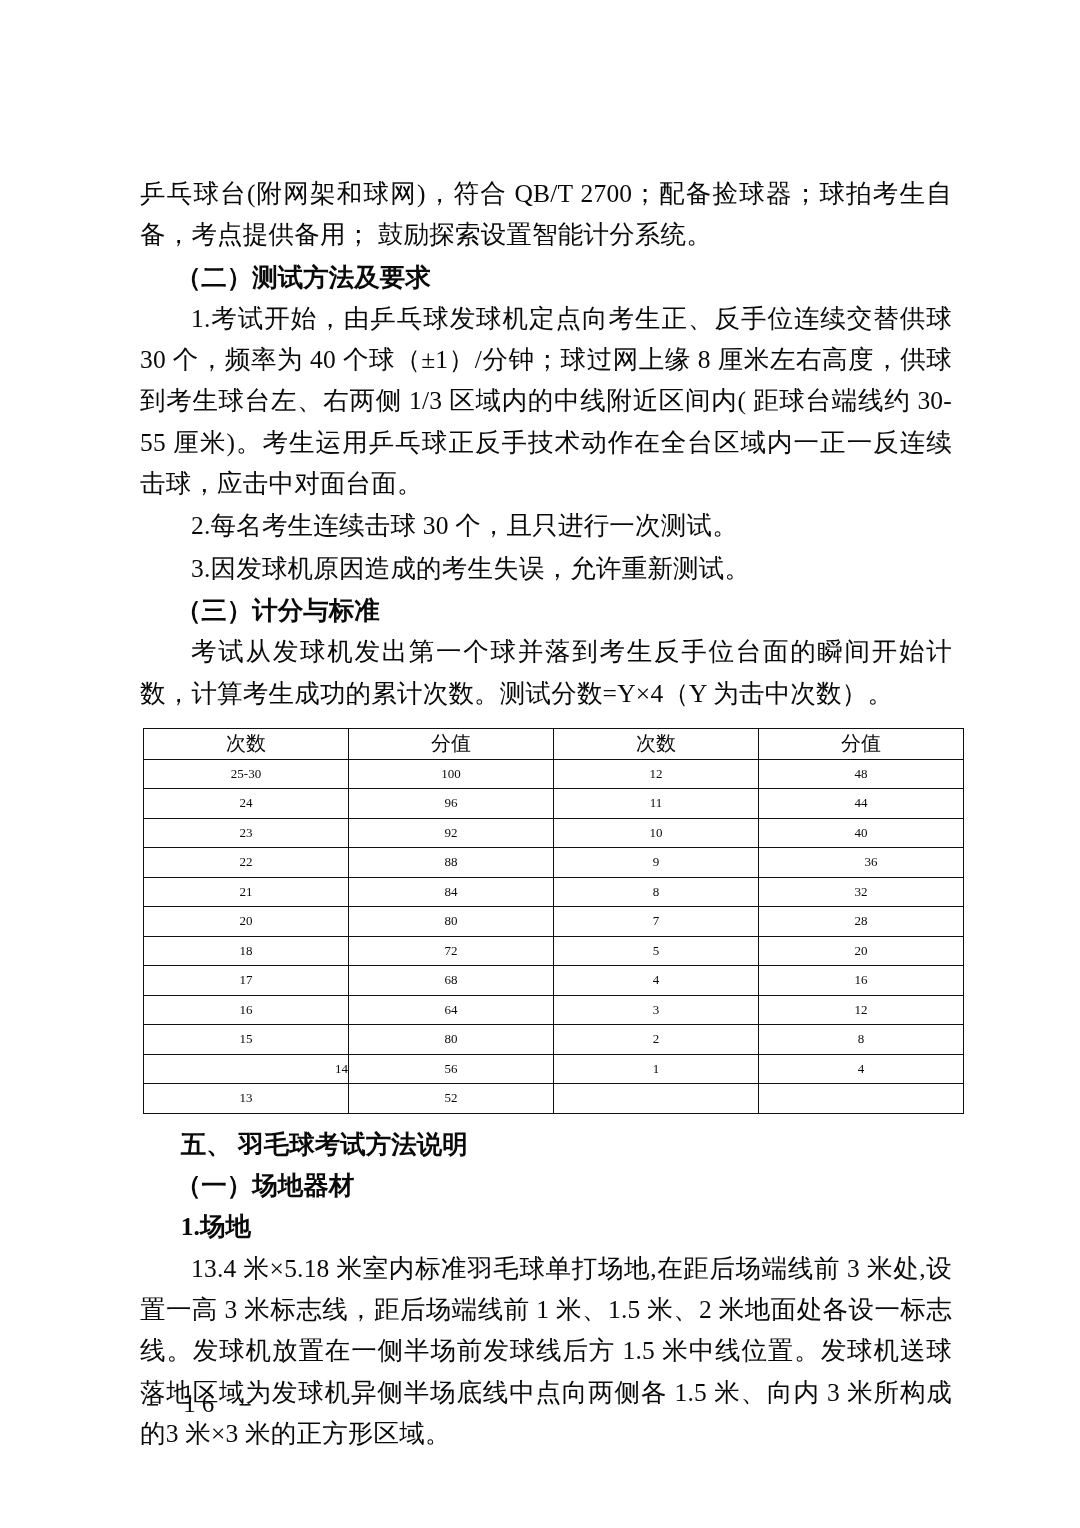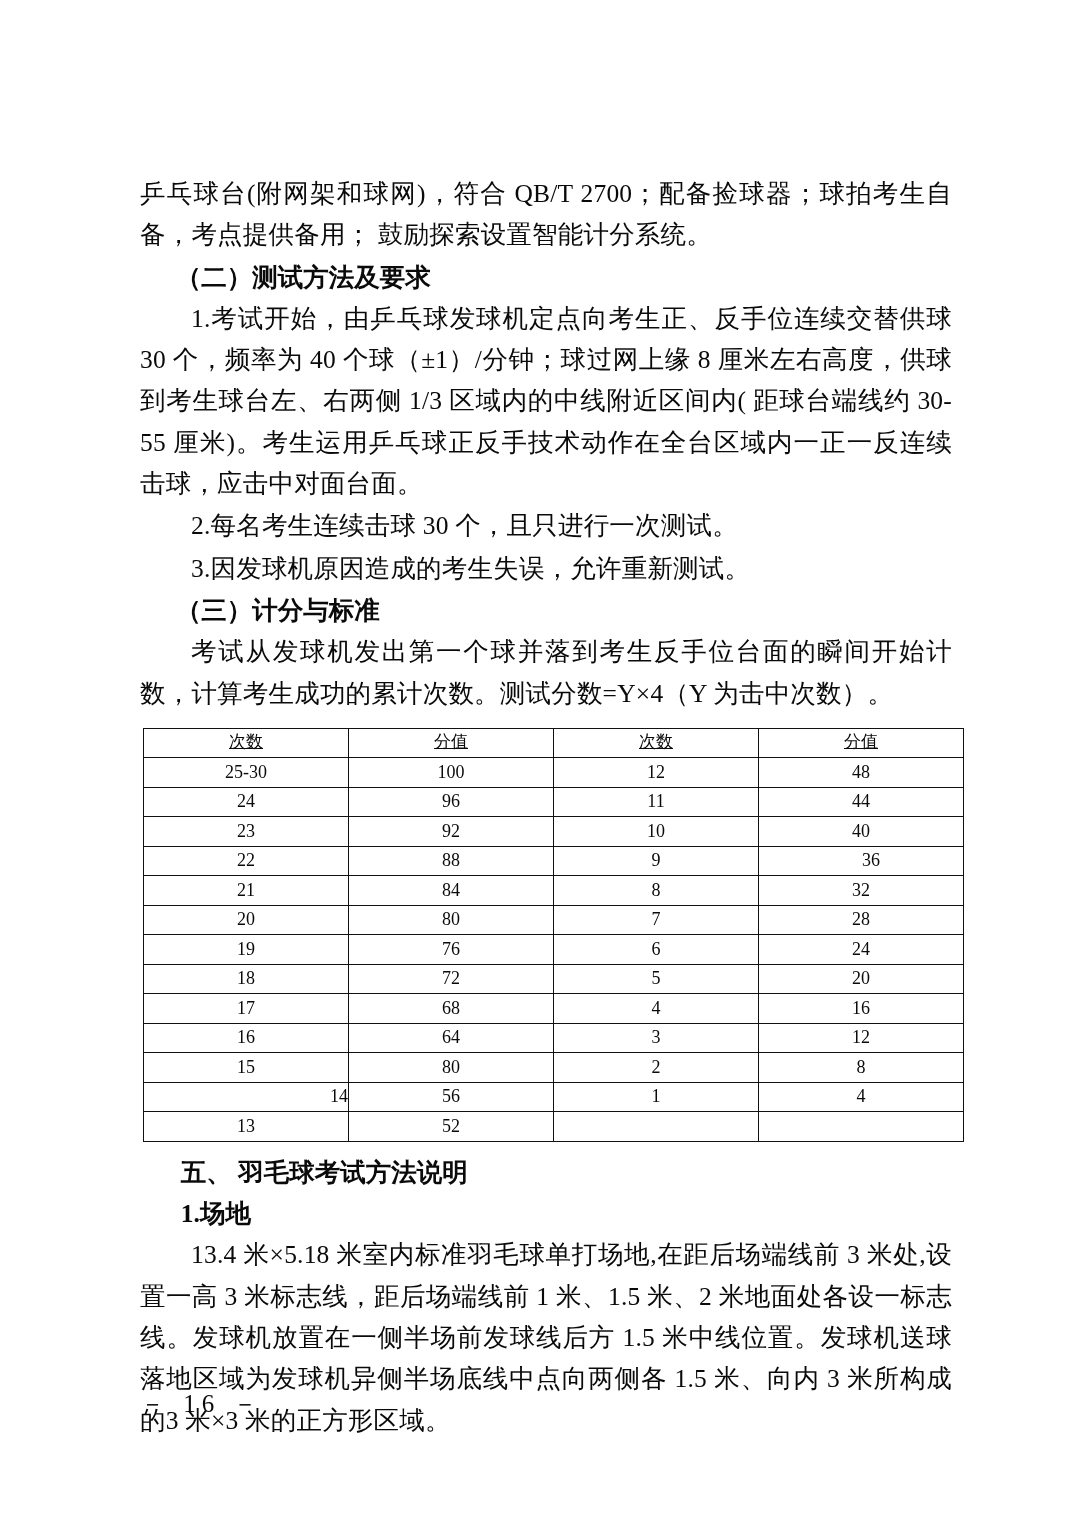--- a/index.html
+++ b/index.html
@@ -58,28 +58,27 @@
   table.score {
     border-collapse: collapse;
     width: 818px;
     margin: 14px 0 10px 3px;
     table-layout: fixed;
   }
   table.score td {
     border: 1px solid #111;
     height: 25.5px;
     text-align: center;
-    font-size: 18px;
+    font-size: 13px;
     line-height: 1.35;
     padding: 1px 0 2px 0;
     font-family: "Liberation Serif", "DejaVu Serif", serif;
   }
   table.score td.hdr {
-    font-size: 17px;
-    text-decoration: underline;
+    font-size: 20px;
   }
   table.score td.empty {
     border-left: 1px solid #111;
     border-right: 1px solid #111;
   }
   .footer {
     position: absolute;
     left: 140px;
     bottom: 108px;
     font-size: 25px;
@@ -144,26 +143,20 @@
           <td style="width: 204px;">8</td>
           <td style="width: 204px;">32</td>
         </tr>
         <tr>
           <td style="width: 204px;">20</td>
           <td style="width: 204px;">80</td>
           <td style="width: 204px;">7</td>
           <td style="width: 204px;">28</td>
         </tr>
         <tr>
-          <td style="width: 204px;">19</td>
-          <td style="width: 204px;">76</td>
-          <td style="width: 204px;">6</td>
-          <td style="width: 204px;">24</td>
-        </tr>
-        <tr>
           <td style="width: 204px;">18</td>
           <td style="width: 204px; text-align: center;">72</td>
           <td style="width: 204px;">5</td>
           <td style="width: 204px;">20</td>
         </tr>
         <tr>
           <td style="width: 204px;">17</td>
           <td style="width: 204px;">68</td>
           <td style="width: 204px;">4</td>
           <td style="width: 204px;">16</td>
@@ -190,20 +183,21 @@
           <td style="width: 204px;">13</td>
           <td style="width: 204px;">52</td>
           <td class="empty" style="width: 204px;">&nbsp;</td>
           <td class="empty" style="width: 204px;">&nbsp;</td>
         </tr>
       </tbody>
   </table>
 
   <p class="heading">五、 羽毛球考试方法说明</p>
 
+  <p class="subhead">（一）场地器材</p>
 
   <p class="subhead-b">1.场地</p>
 
   <p class="para indent">13.4 米×5.18 米室内标准羽毛球单打场地,在距后场端线前 3 米处,设置一高 3 米标志线，距后场端线前 1 米、1.5 米、2 米地面处各设一标志线。发球机放置在一侧半场前发球线后方 1.5 米中线位置。发球机送球落地区域为发球机异侧半场底线中点向两侧各 1.5 米、向内 3 米所构成的3 米×3 米的正方形区域。</p>
 
 </div>
 
 <div class="footer">－ 16 －</div>
 
 </body></html>

